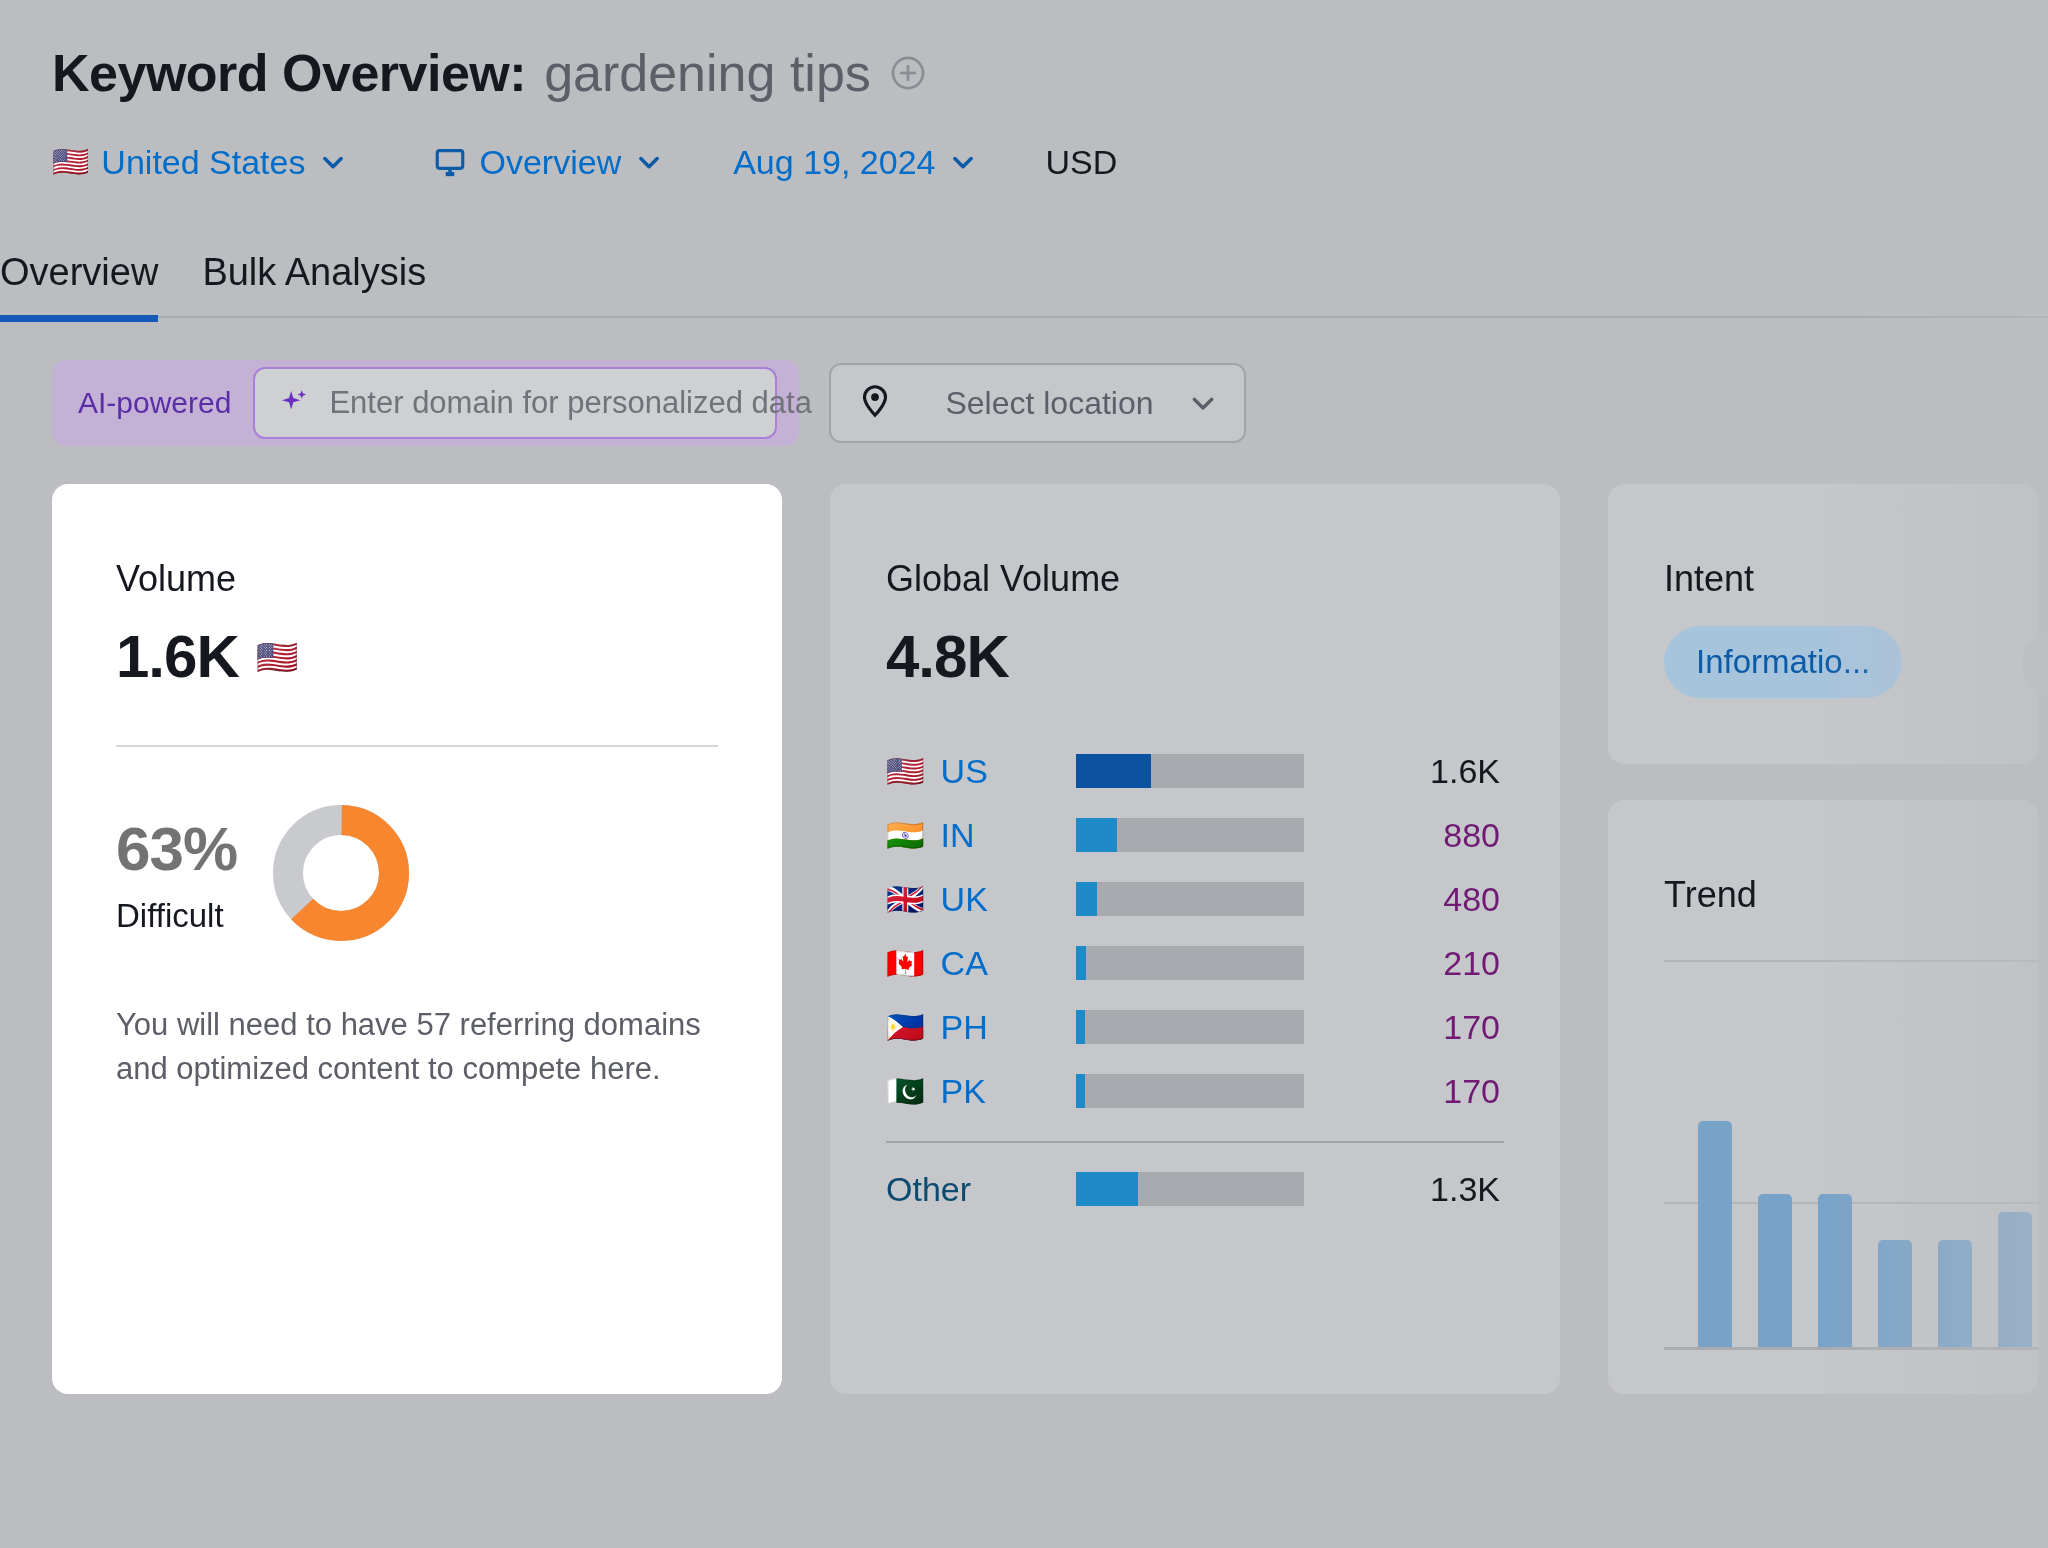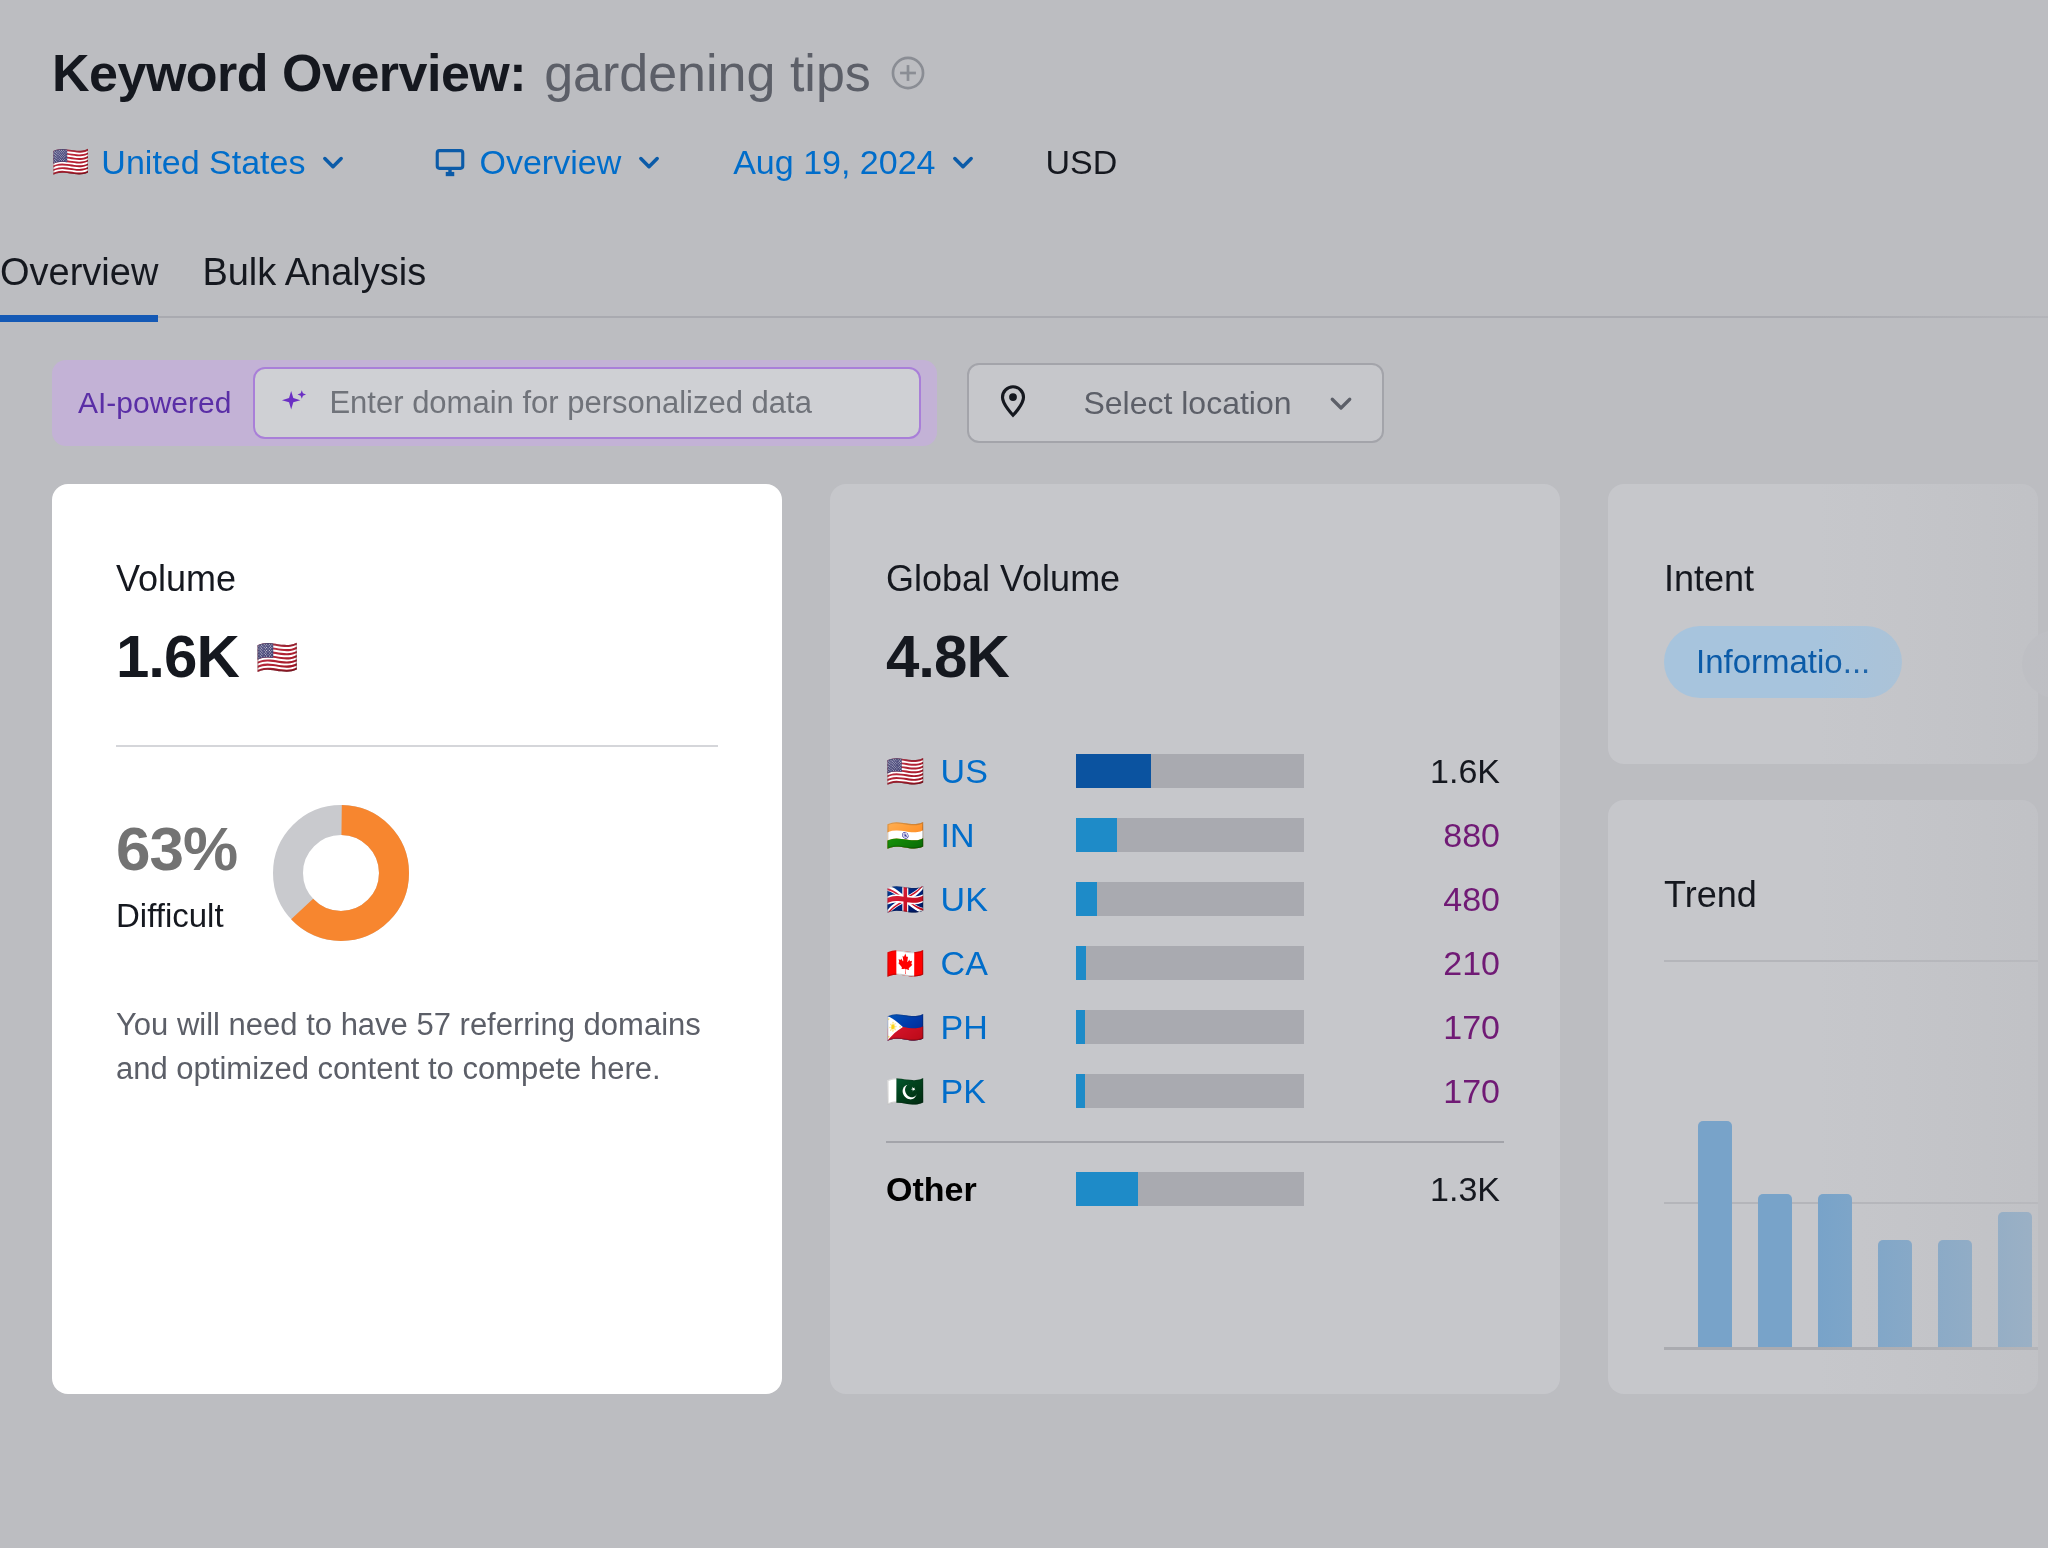--- a/index.html
+++ b/index.html
@@ -155,23 +155,23 @@
     font-weight: 400;
   }
 
   .domain-input {
     display: flex;
     align-items: center;
     background: #cfd0d4;
     border: 2px solid #a97fd8;
     border-radius: 12px;
     height: 72px;
-    width: 668px;
+    width: 524px;
     padding: 0 22px;
-    margin-right: 16px;
+    margin-right: 22px;
   }
 
   .sparkle-icon { margin-right: 18px; display:inline-flex; }
 
   .domain-placeholder {
     font-size: 31px;
     color: #70737a;
     white-space: nowrap;
   }
 
@@ -303,21 +303,21 @@
     align-items: center;
     width: 190px;
     flex: none;
   }
   .c-flag { font-size: 31px; margin-right: 16px; line-height: 1; }
   .c-code {
     font-size: 34px;
     color: #006dca;
     white-space: nowrap;
   }
-  .c-code.dark { color: #000000; font-weight: bold; }
+  .c-code.dark { color: #0c4a6e; }
 
   .c-barwrap {
     width: 228px;
     height: 34px;
     background: #a9aab0;
     flex: none;
     overflow: hidden;
   }
   .c-bar { height: 100%; }
 

